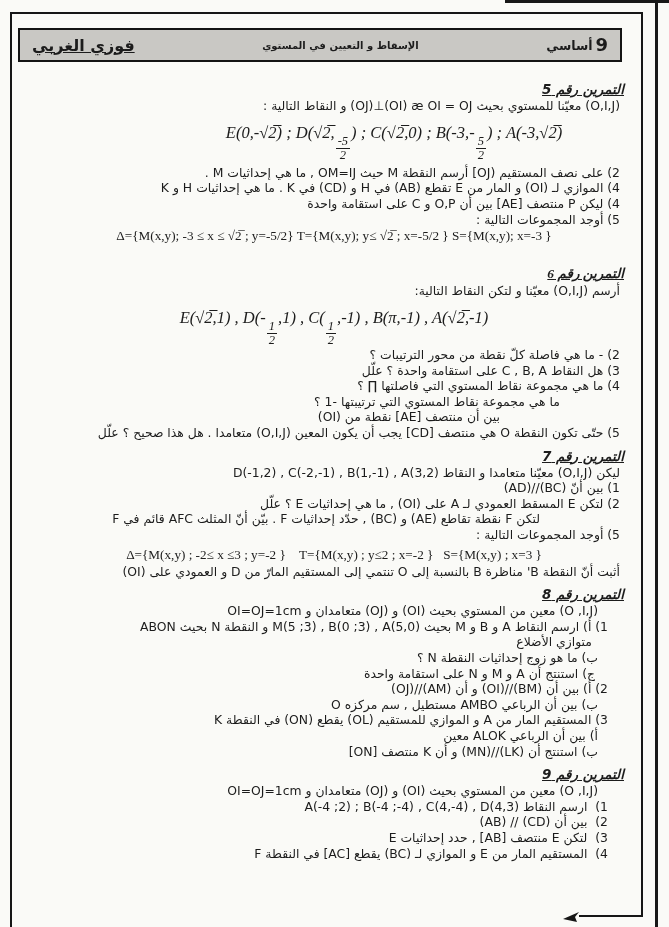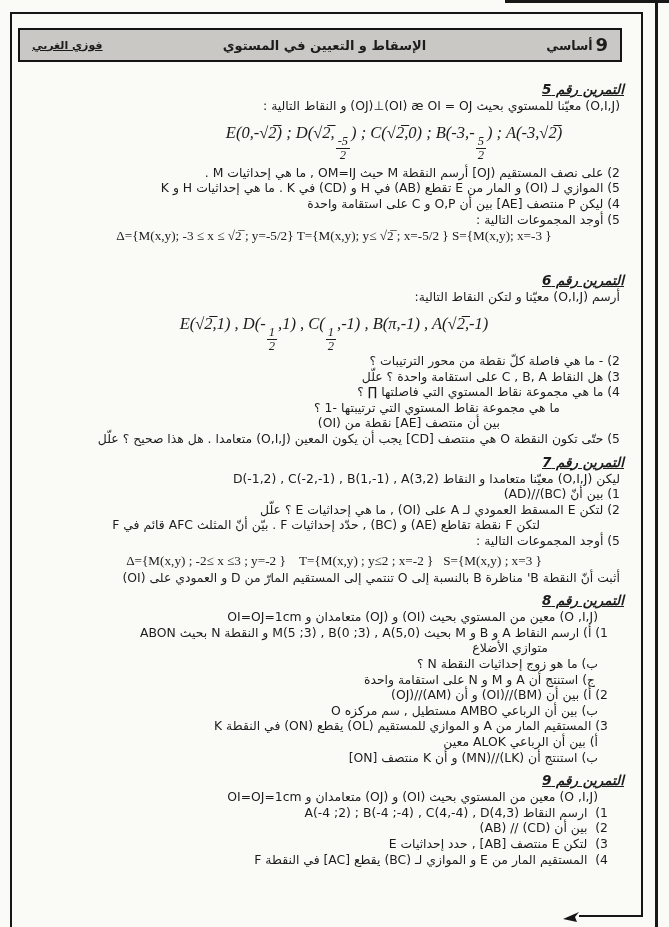--- a/index.html
+++ b/index.html
@@ -21,22 +21,22 @@
   
   .header-box{
     position:absolute;left:18px;top:28px;width:604px;height:34px;
     box-sizing:border-box;border:2px solid #141414;background:#c9c8c4;
     display:flex;flex-direction:row;align-items:center;justify-content:space-between;
     direction:rtl;padding:0 12px;
   }
   .grade{display:flex;align-items:center;gap:3px;font-weight:700;}
   .grade-num{font-size:18px;line-height:1;}
   .grade-word{font-size:12.5px;}
-  .subject-title{font-weight:700;font-size:13px;}
-  .author{font-weight:700;font-size:11px;text-decoration:underline;}
+  .subject-title{font-weight:700;font-size:10px;}
+  .author{font-weight:700;font-size:16px;text-decoration:underline;}
   
   .content{
     position:absolute;left:40px;top:80px;width:588px;
     direction:rtl;
   }
   .line{
     direction:rtl;text-align:right;
     font-size:12.4px;line-height:15.6px;
     white-space:nowrap;
   }
@@ -87,25 +87,25 @@
     <div class="line title" style="margin-right: 4px;">التمرين رقم 5</div>
     <div class="line rtl" style="margin-right: 8px;">(O,I,J) معيّنا للمستوي بحيث OI = OJ ‏æ‏ (OI)⊥(OJ) و النقاط التالية :</div>
     <div class="line math" style="margin-left: 120px; margin-top: 4px;">E(0,-√2̅)  ;  D(√2̅,<span class="frac">
         <span class="fnum">-5</span>
         <span class="fden">2</span>
       </span>)  ;  C(√2̅,0)  ;  B(-3,-<span class="frac">
         <span class="fnum">5</span>
         <span class="fden">2</span>
       </span>)  ;  A(-3,√2̅)</div>
     <div class="line rtl" style="margin-right: 8px; margin-top: 3px;">2) على نصف المستقيم ⁦[OJ)⁩ أرسم النقطة M حيث OM=IJ , ما هي إحداثيات M .</div>
-    <div class="line rtl" style="margin-right: 8px;">5) الموازي لـ (OI) و المار من E تقطع (AB) في H و (CD) في K . ما هي إحداثيات H و K</div>
+    <div class="line rtl" style="margin-right: 8px;">4) الموازي لـ (OI) و المار من E تقطع (AB) في H و (CD) في K . ما هي إحداثيات H و K</div>
     <div class="line rtl" style="margin-right: 8px;">4) ليكن P منتصف ⁦[AE]⁩ بين أن ⁦O,P⁩ و C على استقامة واحدة</div>
     <div class="line rtl" style="margin-right: 8px;">5) أوجد المجموعات التالية :</div>
     <div class="line ltr" style="margin-top: 0;">Δ={M(x,y); -3 ≤ x ≤ √2̅ ; y=-5/2} T={M(x,y); y≤ √2̅ ; x=-5/2 } S={M(x,y); x=-3 }</div>
-    <div class="line title" style="margin-right: 4px; margin-top: 26px;">التمرين رقم 6</div>
+    <div class="line title" style="margin-right: 4px; margin-top: 20px; font-family: Liberation Serif, serif;">التمرين رقم 6</div>
     <div class="line rtl" style="margin-right: 8px;">أرسم (O,I,J) معيّنا و لتكن النقاط التالية:</div>
     <div class="line math" style="margin-top: 4px;">E(√2̅,1)   ,   D(-<span class="frac">
         <span class="fnum">1</span>
         <span class="fden">2</span>
       </span>,1) ,  C(<span class="frac">
         <span class="fnum">1</span>
         <span class="fden">2</span>
       </span>,-1) ,  B(π,-1) ,  A(√2̅,-1)</div>
     <div class="line rtl" style="margin-right: 8px;">2) - ما هي فاصلة كلّ نقطة من محور الترتيبات ؟</div>
     <div class="line rtl" style="margin-right: 8px;">3) هل النقاط ⁦C , B, A⁩ على استقامة واحدة ؟ علّل</div>
@@ -117,21 +117,21 @@
     <div class="line rtl" style="margin-right: 8px;">ليكن (O,I,J) معيّنا متعامدا و النقاط ⁦D(-1,2) , C(-2,-1) , B(1,-1) ,  A(3,2)⁩</div>
     <div class="line rtl" style="margin-right: 8px;">1) بين أنّ ⁦(AD)//(BC)⁩</div>
     <div class="line rtl" style="margin-right: 8px;">2) لتكن E المسقط العمودي لـ A على (OI) , ما هي إحداثيات E ؟ علّل</div>
     <div class="line rtl" style="margin-right: 88px;">لتكن F نقطة تقاطع (AE) و (BC) , حدّد إحداثيات F . بيّن أنّ المثلث AFC قائم في F</div>
     <div class="line rtl" style="margin-right: 8px;">5) أوجد المجموعات التالية :</div>
     <div class="line ltr" style="margin-top: 3px;">Δ={M(x,y) ; -2≤ x ≤3  ; y=-2 }&nbsp;&nbsp;&nbsp;&nbsp;T={M(x,y) ; y≤2 ; x=-2 }&nbsp;&nbsp;&nbsp;S={M(x,y) ; x=3 }</div>
     <div class="line rtl" style="margin-right: 8px;">أثبت أنّ النقطة B' مناظرة B بالنسبة إلى O تنتمي إلى المستقيم المارّ من D و العمودي على (OI)</div>
     <div class="line title" style="margin-right: 4px; margin-top: 6px;">التمرين رقم 8</div>
     <div class="line rtl" style="margin-right: 30px;">(O ,I,J) معين من المستوي بحيث (OI) و (OJ) متعامدان و OI=OJ=1cm</div>
     <div class="line rtl" style="margin-right: 20px;">1) أ) ارسم النقاط A و B و M بحيث ⁦M(5 ;3) , B(0 ;3) ,  A(5,0)⁩ و النقطة N بحيث ABON</div>
-    <div class="line rtl" style="margin-right: 80px;">متوازي الأضلاع</div>
+    <div class="line rtl" style="margin-right: 36px;">متوازي الأضلاع</div>
     <div class="line rtl" style="margin-right: 30px;">ب) ما هو زوج إحداثيات النقطة N ؟</div>
     <div class="line rtl" style="margin-right: 33px;">ج) استنتج أن A و M و N على استقامة واحدة</div>
     <div class="line rtl" style="margin-right: 20px;">2) أ) بين أن (BM)//(OI) و أن (AM)//(OJ)</div>
     <div class="line rtl" style="margin-right: 30px;">ب) بين أن الرباعي AMBO مستطيل , سم مركزه O</div>
     <div class="line rtl" style="margin-right: 20px;">3) المستقيم المار من A و الموازي للمستقيم (OL) يقطع (ON) في النقطة K</div>
     <div class="line rtl" style="margin-right: 30px;">أ) بين أن الرباعي ALOK معين</div>
     <div class="line rtl" style="margin-right: 30px;">ب) استنتج أن (LK)//(MN) و أن K منتصف ⁦[ON]⁩</div>
     <div class="line title" style="margin-right: 4px; margin-top: 6px;">التمرين رقم 9</div>
     <div class="line rtl" style="margin-right: 30px;">(O ,I,J) معين من المستوي بحيث (OI) و (OJ) متعامدان و OI=OJ=1cm</div>
     <div class="line rtl" style="margin-right: 20px;">1) &nbsp;ارسم النقاط ⁦A(-4 ;2) ; B(-4 ;-4) , C(4,-4) ,  D(4,3)⁩</div>

